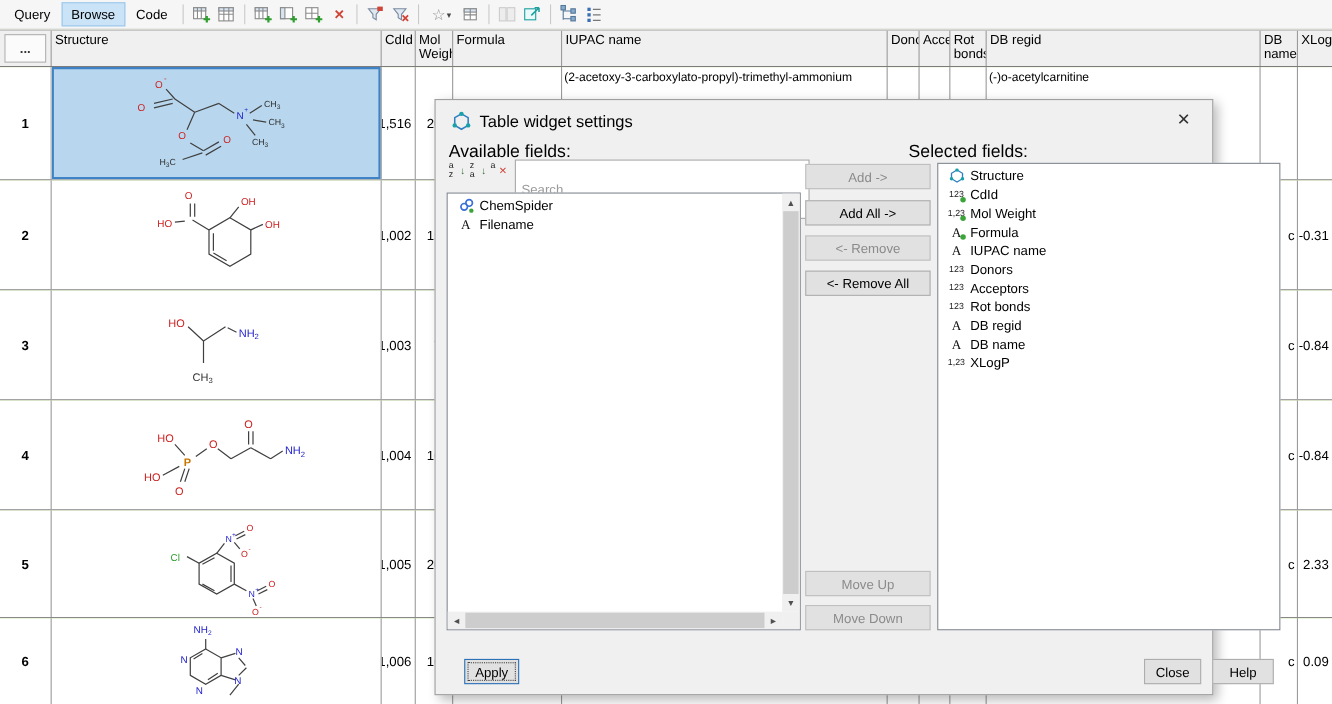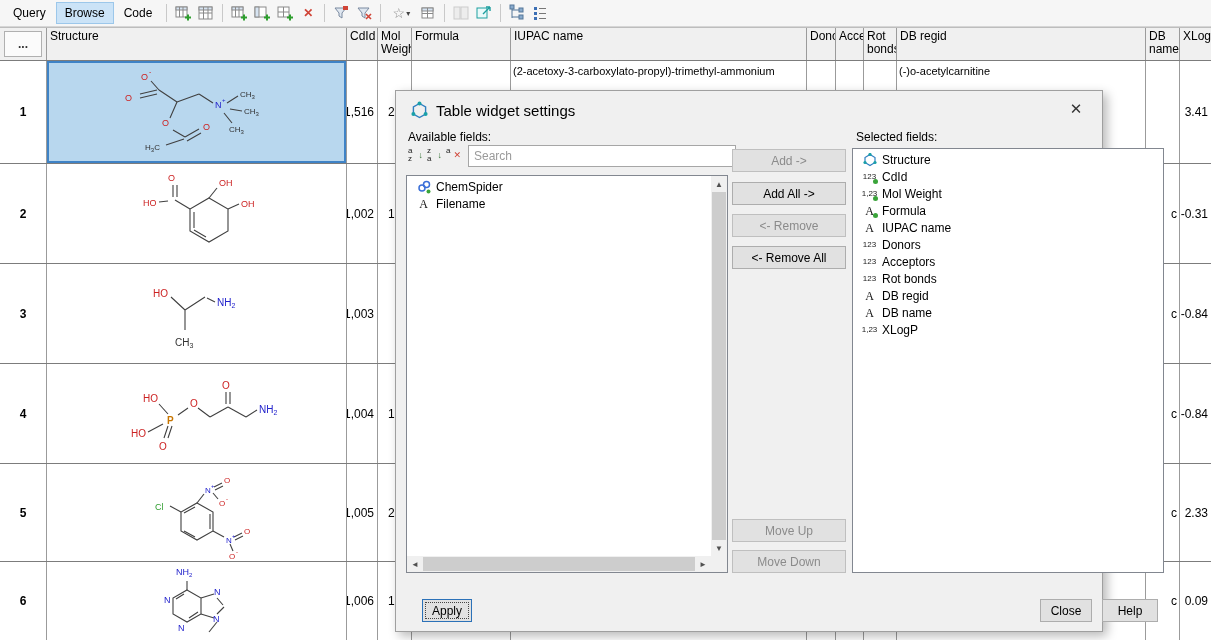--- a/index.html
+++ b/index.html
@@ -45,32 +45,32 @@
   .molsvg{display:block;}
   .molsvg text{font-family:"Liberation Sans",sans-serif;}
 
   
   #dialog{position:absolute;left:395px;top:90px;width:708px;height:542px;background:#f0f0f0;
           border:1px solid #9f9f9f;box-shadow:4px 4px 10px rgba(0,0,0,.28);box-sizing:border-box;z-index:10;}
   .dlg-icon{position:absolute;left:14px;top:10px;}
   .dlg-title{position:absolute;left:40px;top:11px;font-size:15px;}
   .dlg-close{position:absolute;right:16px;top:8px;font-size:15px;color:#333;width:20px;height:20px;
              display:flex;align-items:center;justify-content:center;}
-  .dlg-label{position:absolute;top:39px;font-size:12px;}
-  #lbl-avail{left:12px;} #lbl-sel{left:460px;}
+  .dlg-label{position:absolute;top:39px;font-size:16px;}
+  #lbl-avail{left:12px;} #lbl-sel{left:430px;}
 
   .sorticon{position:absolute;top:56px;width:17px;height:17px;}
   .sorticon .l1,.sorticon .l2{position:absolute;left:2px;font-size:8px;line-height:8px;color:#222;}
   .sorticon .l1{top:0;} .sorticon .l2{top:8px;}
   .sorticon .mk{position:absolute;right:0;top:3px;font-size:9px;color:#2f6f2f;}
   .sorticon .mkx{position:absolute;right:0;top:3px;font-size:9px;color:#d04437;}
   #srt1{left:10px}#srt2{left:29px}#srt3{left:48px}
 
   #search{position:absolute;left:72px;top:54px;width:256px;height:20px;border:1px solid #a6a6a6;
-          padding:0 5px;font-size:12px;font-family:"Liberation Sans",sans-serif;box-sizing:content-box;}
+          padding:16px 5px;font-size:12px;font-family:"Liberation Sans",sans-serif;box-sizing:content-box;}
   #search::placeholder{color:#9a9a9a;}
 
   .listbox{position:absolute;background:#fff;border:1px solid #828790;box-sizing:border-box;}
   #avail-list{left:10px;top:84px;width:322px;height:398px;}
   #sel-list{left:456px;top:57px;width:312px;height:425px;}
   .items{position:absolute;left:0;top:2px;right:17px;}
   #sel-list .items{right:2px;}
   .litem{height:17px;display:flex;align-items:center;gap:4px;padding-left:8px;white-space:nowrap;}
   .fldicon{position:relative;width:17px;height:14px;display:inline-flex;align-items:center;justify-content:center;flex:none;}
   .fico{font-size:8px;line-height:8px;color:#1a1a1a;letter-spacing:0;}
@@ -275,21 +275,20 @@
       </div>
       <div class="cell c-cdid numcell">1,516</div>
       <div class="cell c-mw numcell">203</div>
       <div class="cell c-formula"></div>
       <div class="cell c-iupac">(2-acetoxy-3-carboxylato-propyl)-trimethyl-ammonium</div>
       <div class="cell c-dono"></div>
       <div class="cell c-acce"></div>
       <div class="cell c-rot"></div>
       <div class="cell c-dbregid">(-)o-acetylcarnitine</div>
       <div class="cell c-dbname"></div>
-      <div class="cell c-xlogp">3.41</div>
     </div>
 
     <div class="row r2">
       <div class="cell c-num">2</div>
       <div class="cell c-struct">
         <svg class="molsvg" width="299" height="99">
           <g stroke="#404040" stroke-width="1.1" fill="none">
             <path d="M162 34 L181 45 L181 67 L162 78 L143 67 L143 45 Z"></path>
             <path d="M147 48 L147 64 M147 66 L159 73"></path>
             <path d="M143 45 L128 36"></path>

